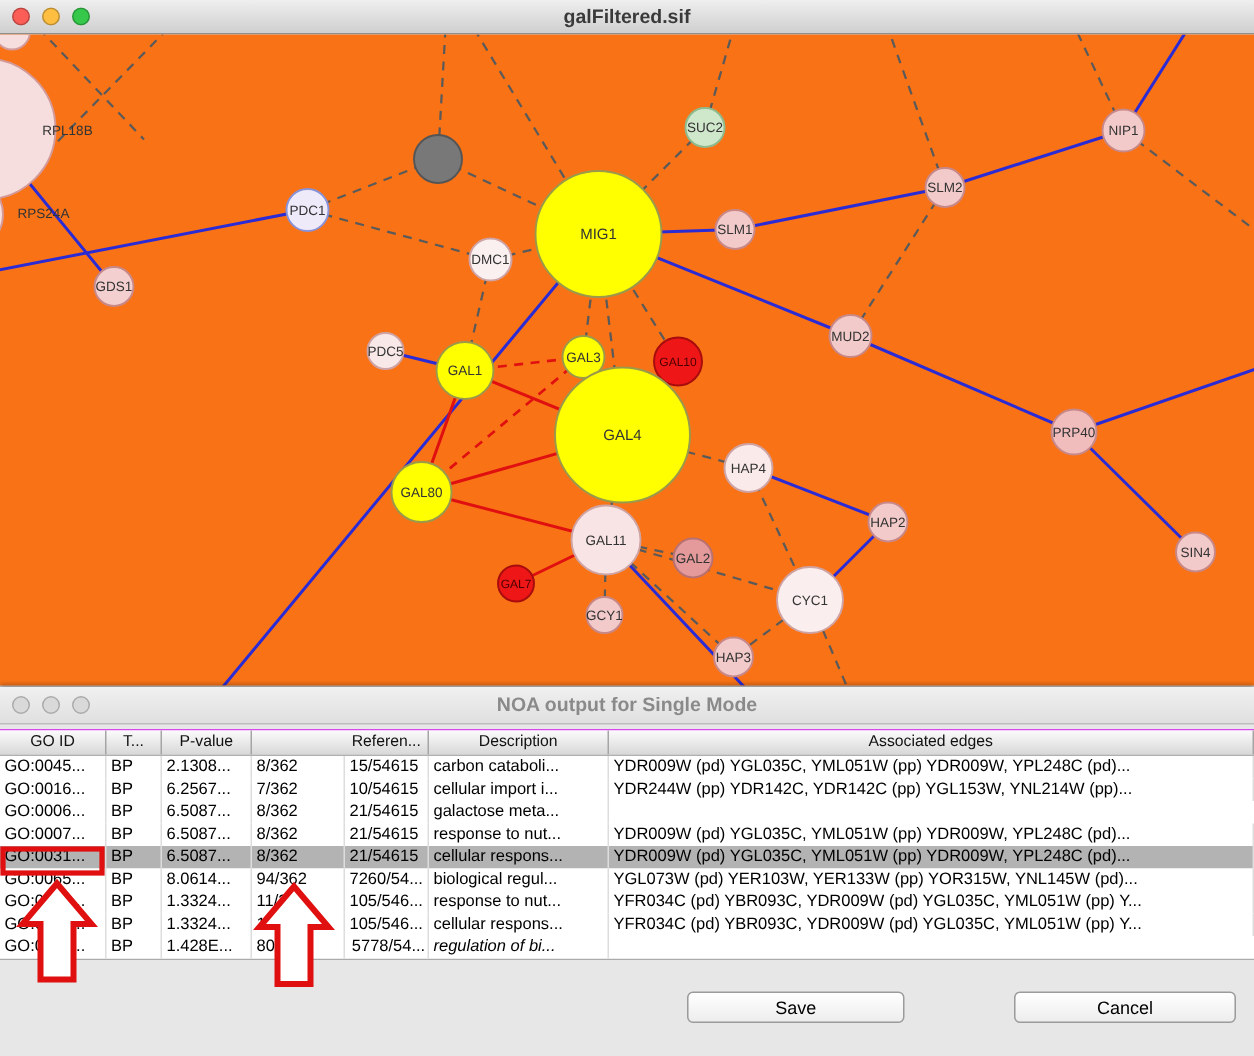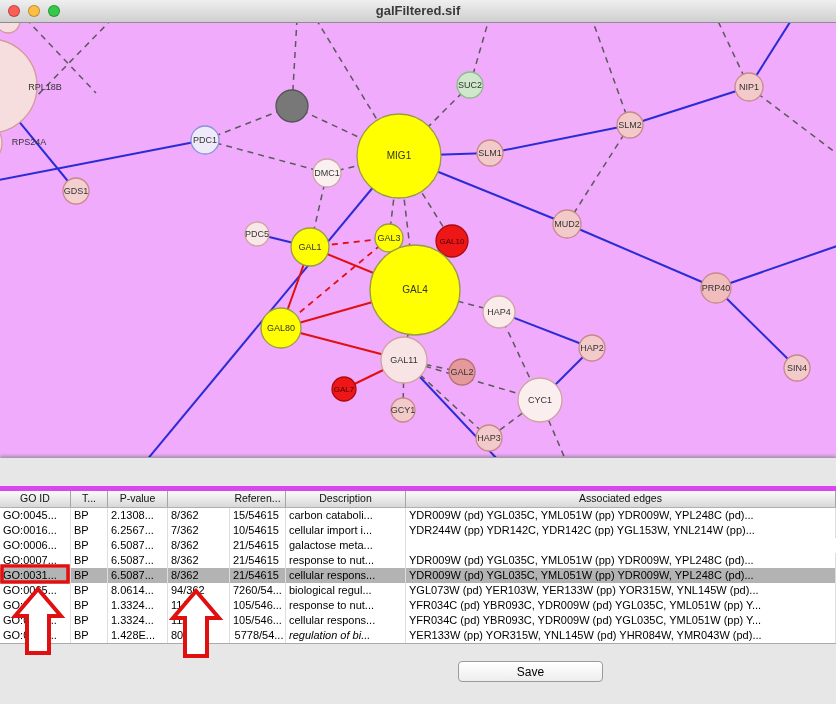--- a/index.html
+++ b/index.html
@@ -18,28 +18,28 @@
     align-items:center;gap:8px;z-index:2;}
   .tl{width:12px;height:12px;border-radius:50%;display:inline-block;
     border:1px solid rgba(0,0,0,0.25);box-sizing:border-box;}
   .tl.red{background:var(--tl-red);}
   .tl.yellow{background:var(--tl-yellow);}
   .tl.green{background:var(--tl-green);}
   .tl.gray{background:#d9d9d9;border-color:#ababab;}
 
   
   .network-window{top:0;height:456px;}
-  .canvas{position:relative;width:836px;height:434px;background:#f0abfc;overflow:hidden;}
+  .canvas{position:relative;width:836px;height:434px;background:#f97316;overflow:hidden;}
   .canvas svg{display:block;}
 
   
   .noa-window{top:458px;height:246px;background:#e7e7e7;
     box-shadow:0 -2px 3px rgba(0,0,0,0.25);}
   .table{position:absolute;top:28px;left:0;width:836px;background:#fff;
-    border-top:5px solid #d946ef;border-bottom:1px solid #ababab;}
+    border-top:1px solid #d946ef;border-bottom:1px solid #ababab;}
   .thead{display:flex;height:16px;background:linear-gradient(#fbfbfb,#d8d8d8);
     border-bottom:1px solid #b0b0b0;}
   .th{box-sizing:border-box;flex:0 0 auto;font-size:10.5px;color:#111;
     text-align:center;line-height:15px;border-right:1px solid #a5a5a5;
     overflow:hidden;white-space:nowrap;}
   .tr{display:flex;height:15px;background:#fff;}
   .tr.selected{background:var(--selected-row);}
   .td{box-sizing:border-box;flex:0 0 auto;font-size:11px;color:#000;
     line-height:15px;padding-left:3px;border-right:1px solid #dddddd;
     overflow:hidden;white-space:nowrap;}
@@ -173,20 +173,28 @@
         <text x="462" y="352" text-anchor="middle" font-size="9" font-family="&quot;Liberation Sans&quot;, sans-serif" fill="#333">GAL2</text>
         <text x="344" y="369" text-anchor="middle" font-size="8" font-family="&quot;Liberation Sans&quot;, sans-serif" fill="#4a0000">GAL7</text>
         <text x="403" y="390" text-anchor="middle" font-size="9" font-family="&quot;Liberation Sans&quot;, sans-serif" fill="#333">GCY1</text>
         <text x="540" y="380" text-anchor="middle" font-size="9" font-family="&quot;Liberation Sans&quot;, sans-serif" fill="#333">CYC1</text>
         <text x="489" y="418" text-anchor="middle" font-size="9" font-family="&quot;Liberation Sans&quot;, sans-serif" fill="#333">HAP3</text>
       </svg>
   </div>
 </div>
 
 <div class="window noa-window">
+  <div class="titlebar inactive">
+    <div class="traffic">
+      <span class="tl gray"></span>
+      <span class="tl gray"></span>
+      <span class="tl gray"></span>
+    </div>
+    <div class="title">NOA output for Single Mode</div>
+  </div>
 
   <div class="table">
     <div class="thead" id="table-header">
         <div class="th" style="width: 71px;">GO ID</div>
         <div class="th" style="width: 37px;">T...</div>
         <div class="th" style="width: 60px;">P-value</div>
         <div class="th" style="width: 62px; margin-top: 32px;">Test</div>
         <div class="th" style="width: 56px;">Referen...</div>
         <div class="th" style="width: 120px;">Description</div>
         <div class="th" style="width: 430px;">Associated edges</div>
@@ -263,25 +271,25 @@
           <div class="td" style="width: 120px;">cellular respons...</div>
           <div class="td" style="width: 430px;">YFR034C (pd) YBR093C, YDR009W (pd) YGL035C, YML051W (pp) Y...</div>
         </div>
         <div class="tr">
           <div class="td" style="width: 71px;">GO:0065...</div>
           <div class="td" style="width: 37px;">BP</div>
           <div class="td" style="width: 60px;">1.428E...</div>
           <div class="td" style="width: 62px;">80/362</div>
           <div class="td" style="width: 56px; text-align: center;">5778/54...</div>
           <div class="td" style="width: 120px; font-style: italic;">regulation of bi...</div>
-          <div class="td" style="width: 430px;">YER133W (pp) YOR315W, YNL145W (pd) YHR084W, YMR043W (pd)...</div>
         </div>
       </div>
   </div>
 
   <button class="btn save">Save</button>
+  <button class="btn cancel">Cancel</button>
 </div>
 
 <svg class="overlay" id="annot-svg" width="836" height="704" viewBox="0 0 836 704">
     <rect x="2" y="566" width="66" height="16" fill="none" stroke="#e01010" stroke-width="3.5"></rect>
     <polygon points="38,589 61,616 49,616 49,653 27,653 27,616 15,616" fill="#ffffff" stroke="#e01010" stroke-width="4"></polygon>
     <polygon points="196,591 219,618 207,618 207,656 185,656 185,618 173,618" fill="#ffffff" stroke="#e01010" stroke-width="4"></polygon>
   </svg>
 
 </body></html>

